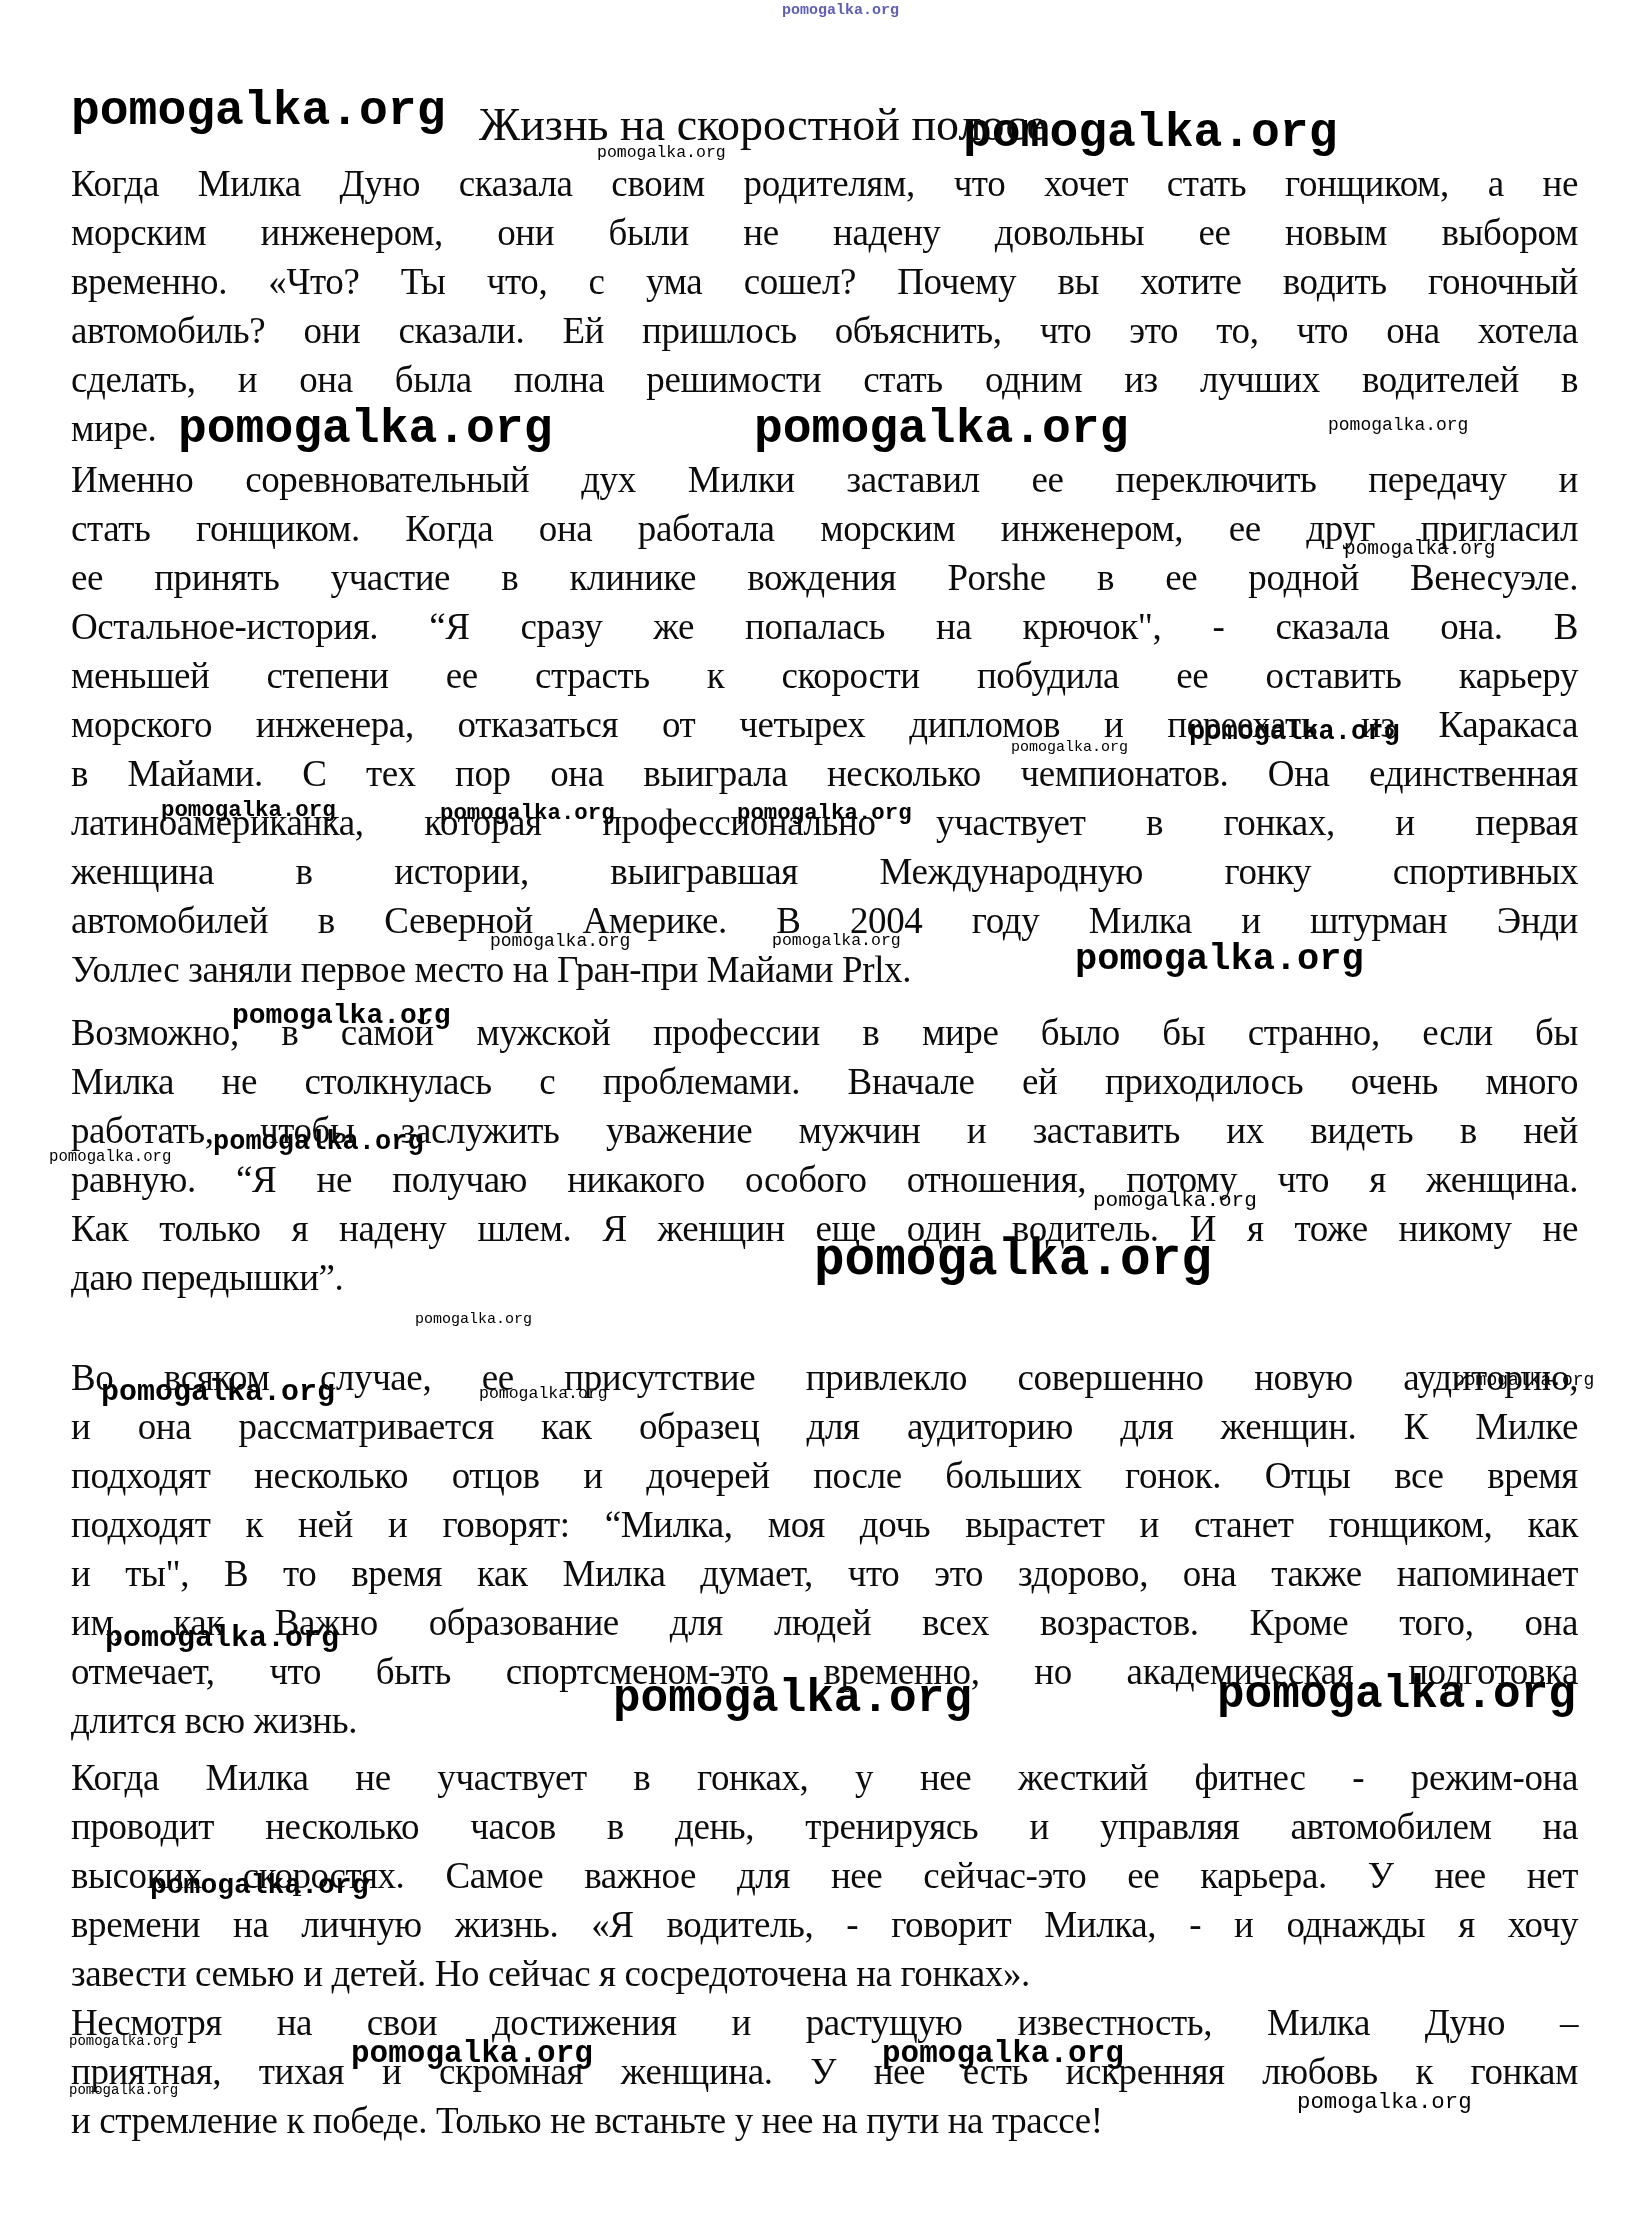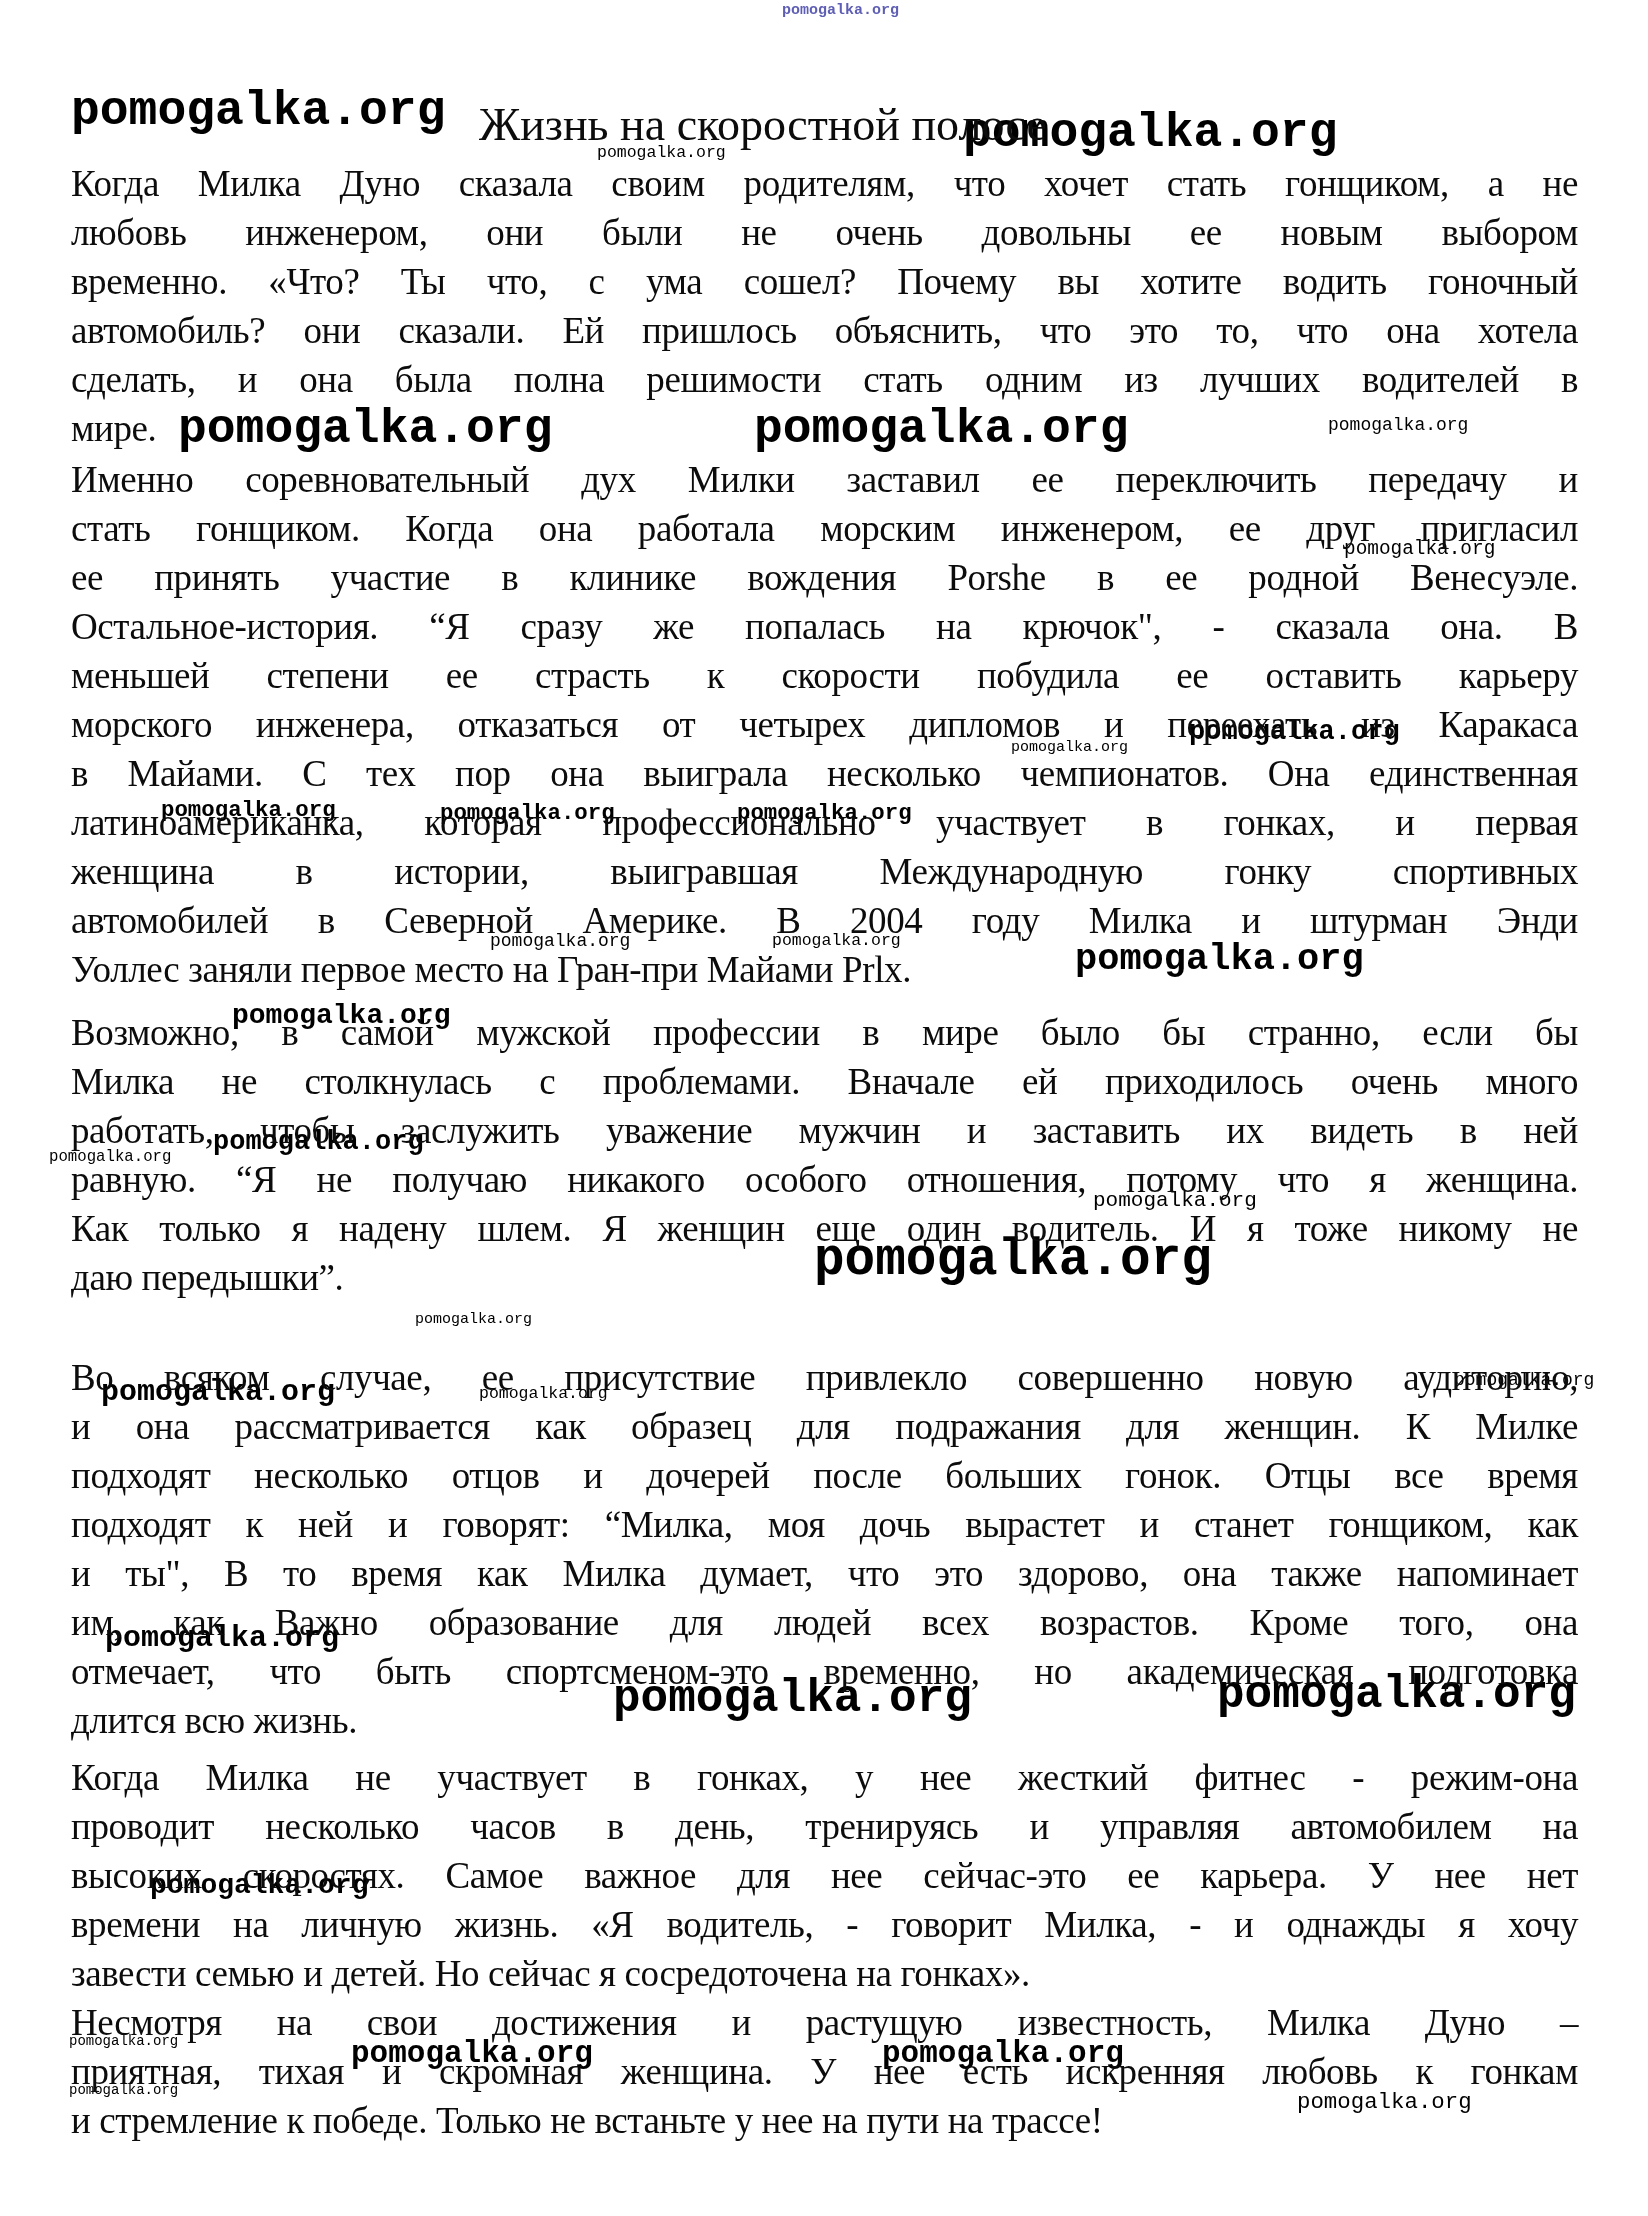--- a/index.html
+++ b/index.html
@@ -88,21 +88,21 @@
     <span class="wm" style="left:351px;top:2038px;font-size:31px;font-weight:600;">pomogalka.org</span>
     <span class="wm" style="left:882px;top:2038px;font-size:31px;font-weight:600;">pomogalka.org</span>
     <span class="wm" style="left:1297px;top:2091px;font-size:22.4px;font-weight:500;">pomogalka.org</span>
     <span class="wm" style="left:69px;top:2083px;font-size:14px;font-weight:500;">pomogalka.org</span>
   </div>
 
   <div class="title">Жизнь на скоростной полосе</div>
 
   <div class="para" style="top:159px;">
     <div class="ln">Когда Милка Дуно сказала своим родителям, что хочет стать гонщиком, а не</div>
-    <div class="ln">любовь инженером, они были не очень довольны ее новым выбором</div>
+    <div class="ln">морским инженером, они были не надену довольны ее новым выбором</div>
     <div class="ln">временно. «Что? Ты что, с ума сошел? Почему вы хотите водить гоночный</div>
     <div class="ln">автомобиль? они сказали. Ей пришлось объяснить, что это то, что она хотела</div>
     <div class="ln">сделать, и она была полна решимости стать одним из лучших водителей в</div>
     <div class="ln last">мире.</div>
   </div>
 
   <div class="para" style="top:455px;">
     <div class="ln">Именно соревновательный дух Милки заставил ее переключить передачу и</div>
     <div class="ln">стать гонщиком. Когда она работала морским инженером, ее друг пригласил</div>
     <div class="ln">ее принять участие в клинике вождения Porshe в ее родной Венесуэле.</div>
@@ -120,21 +120,21 @@
     <div class="ln">Возможно, в самой мужской профессии в мире было бы странно, если бы</div>
     <div class="ln">Милка не столкнулась с проблемами. Вначале ей приходилось очень много</div>
     <div class="ln">работать, чтобы заслужить уважение мужчин и заставить их видеть в ней</div>
     <div class="ln">равную. “Я не получаю никакого особого отношения, потому что я женщина.</div>
     <div class="ln">Как только я надену шлем. Я женщин еще один водитель. И я тоже никому не</div>
     <div class="ln last">даю передышки”.</div>
   </div>
 
   <div class="para" style="top:1353px;">
     <div class="ln">Во всяком случае, ее присутствие привлекло совершенно новую аудиторию,</div>
-    <div class="ln">и она рассматривается как образец для подражания для женщин. К Милке</div>
+    <div class="ln">и она рассматривается как образец для аудиторию для женщин. К Милке</div>
     <div class="ln">подходят несколько отцов и дочерей после больших гонок. Отцы все время</div>
     <div class="ln">подходят к ней и говорят: “Милка, моя дочь вырастет и станет гонщиком, как</div>
     <div class="ln">и ты", В то время как Милка думает, что это здорово, она также напоминает</div>
     <div class="ln">им, как Важно образование для людей всех возрастов. Кроме того, она</div>
     <div class="ln">отмечает, что быть спортсменом-это временно, но академическая подготовка</div>
     <div class="ln last">длится всю жизнь.</div>
   </div>
 
   <div class="para" style="top:1753px;">
     <div class="ln">Когда Милка не участвует в гонках, у нее жесткий фитнес - режим-она</div>

